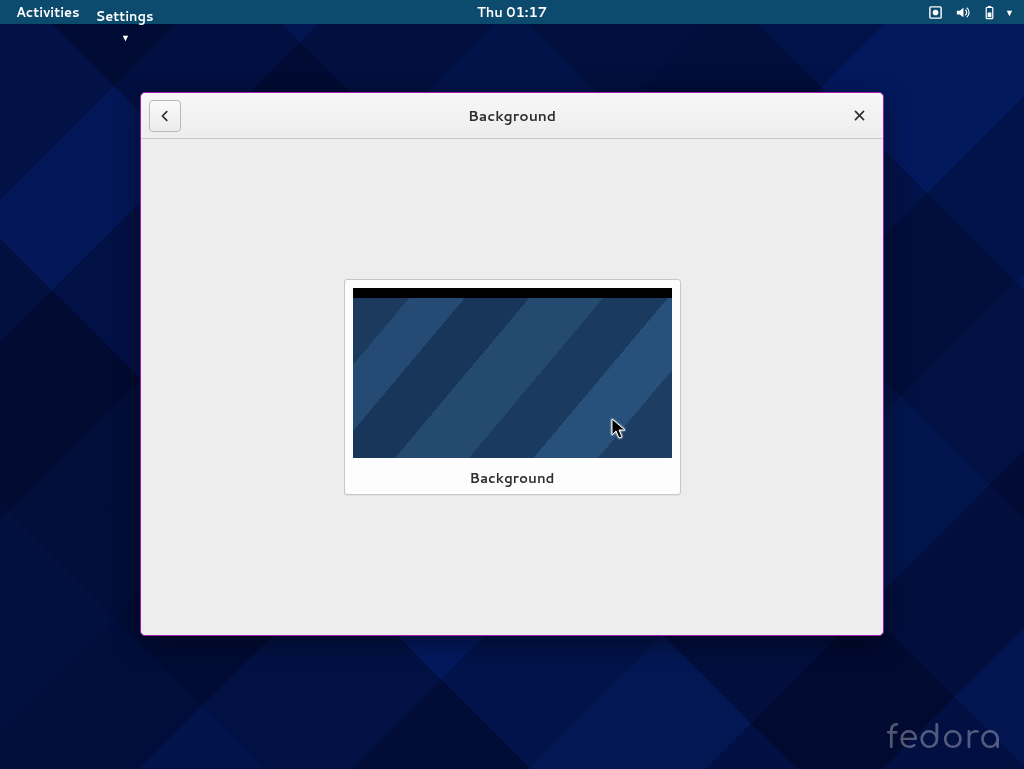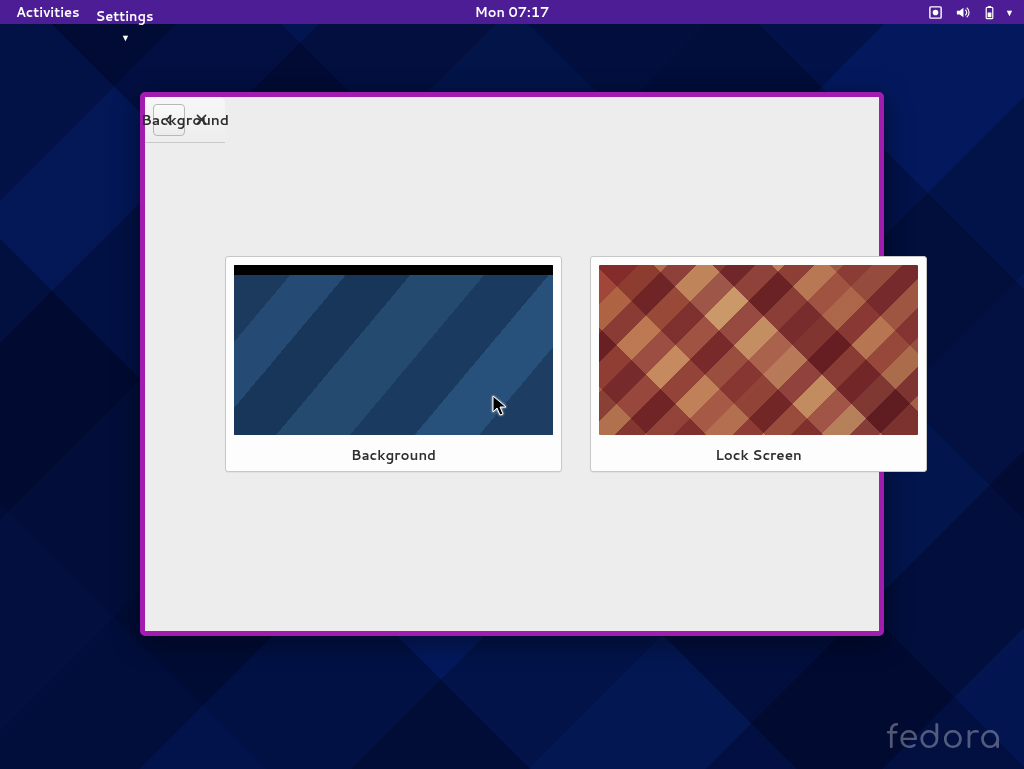--- a/index.html
+++ b/index.html
@@ -2,21 +2,21 @@
 <html><head>
   <meta charset="utf-8">
   <style>
     * { margin: 0; padding: 0; box-sizing: border-box; }
     html, body { width: 1024px; height: 769px; overflow: hidden; font-family: Cantarell, "Segoe UI", sans-serif; }
     body { position: relative; }
 
     
     .top-panel {
       position: absolute; top: 0; left: 0; right: 0; height: 24px;
-      background: #4c1d95; color: #fff; display: flex; align-items: center;
+      background: #0c4a6e; color: #fff; display: flex; align-items: center;
       font-size: 13px; font-weight: 600; z-index: 10;
     }
     .top-panel .left { display: flex; align-items: center; gap: 0; padding-left: 8px; }
     .activities { padding: 0 8px; cursor: pointer; }
     .app-menu { display: flex; align-items: center; gap: 6px; padding: 0 8px; cursor: pointer; flex-direction: column; }
     .app-menu svg { width: 16px; height: 16px; }
     .app-menu .caret { font-size: 9px; margin-left: 2px; }
     .top-panel .center { position: absolute; left: 50%; transform: translateX(-50%); }
     .top-panel .right { margin-left: auto; display: flex; align-items: center; gap: 12px; padding-right: 10px; }
     .top-panel .right svg { width: 15px; height: 15px; display:block; }
@@ -35,23 +35,23 @@
     
     .fedora-logo {
       position: absolute; right: 22px; bottom: 14px; color: rgba(255,255,255,0.32);
       font-size: 32px; letter-spacing: 1px; font-weight: 500;
       font-family: "Comfortaa", "Segoe UI", sans-serif;
     }
 
     
     .dialog {
       position: absolute; left: 140px; top: 92px; width: 744px; height: 544px;
-      background: #ededed; border: 5px solid #a21caf; border-radius: 5px;
+      background: #ededed; border: 1px solid #a21caf; border-radius: 5px;
       box-shadow: 0 6px 28px rgba(0,0,0,0.45);
-      display: flex; flex-direction: row;
+      display: flex; flex-direction: column;
     }
     .titlebar {
       height: 46px; display: flex; align-items: center; position: relative;
       background: linear-gradient(#f7f7f7, #ededed);
       border-bottom: 1px solid #c9c9c9; border-radius: 5px 5px 0 0;
       padding: 0 8px;
     }
     .back-btn {
       width: 32px; height: 32px; border: 1px solid #b8b8b8; border-radius: 4px;
       background: linear-gradient(#fafafa,#ececec); display:flex; align-items:center; justify-content:center;
@@ -108,21 +108,21 @@
     <div class="app-menu">
       <span>
         <svg viewBox="0 0 16 16" fill="#ddd">
             <path d="M2 12l4-4 1.5 1.5 1-1L5 5l6-3 1 1-2 3 3 2-3 6-3-3-2 2-1-1 2-2-2-2-2 4z"></path>
           </svg>
       </span>
       <span>Settings</span>
       <span class="caret">▼</span>
     </div>
   </div>
-  <div class="center">Mon 07:17</div>
+  <div class="center">Thu 01:17</div>
   <div class="right">
     <span>
       <svg viewBox="0 0 16 16" fill="none" stroke="#fff" stroke-width="1.5">
           <rect x="2" y="2" width="12" height="12" rx="1"></rect>
           <circle cx="8" cy="8" r="3" fill="#fff" stroke="none"></circle>
         </svg>
     </span>
     <span>
       <svg viewBox="0 0 16 16" fill="#fff">
           <path d="M2 6v4h3l4 3V3L5 6H2z"></path>
@@ -165,18 +165,14 @@
       <div class="preview preview-background">
         <div class="mini-panel"></div>
         <div class="cursor">
           <svg viewBox="0 0 16 22">
               <path d="M1 1l0 16 4-4 3 7 3-1-3-7 6 0z" fill="#000" stroke="#fff" stroke-width="1"></path>
             </svg>
         </div>
       </div>
       <div class="label">Background</div>
     </div>
-    <div class="card">
-      <div class="preview preview-lockscreen"></div>
-      <div class="label">Lock Screen</div>
-    </div>
   </div>
 </div>
 
 </body></html>

